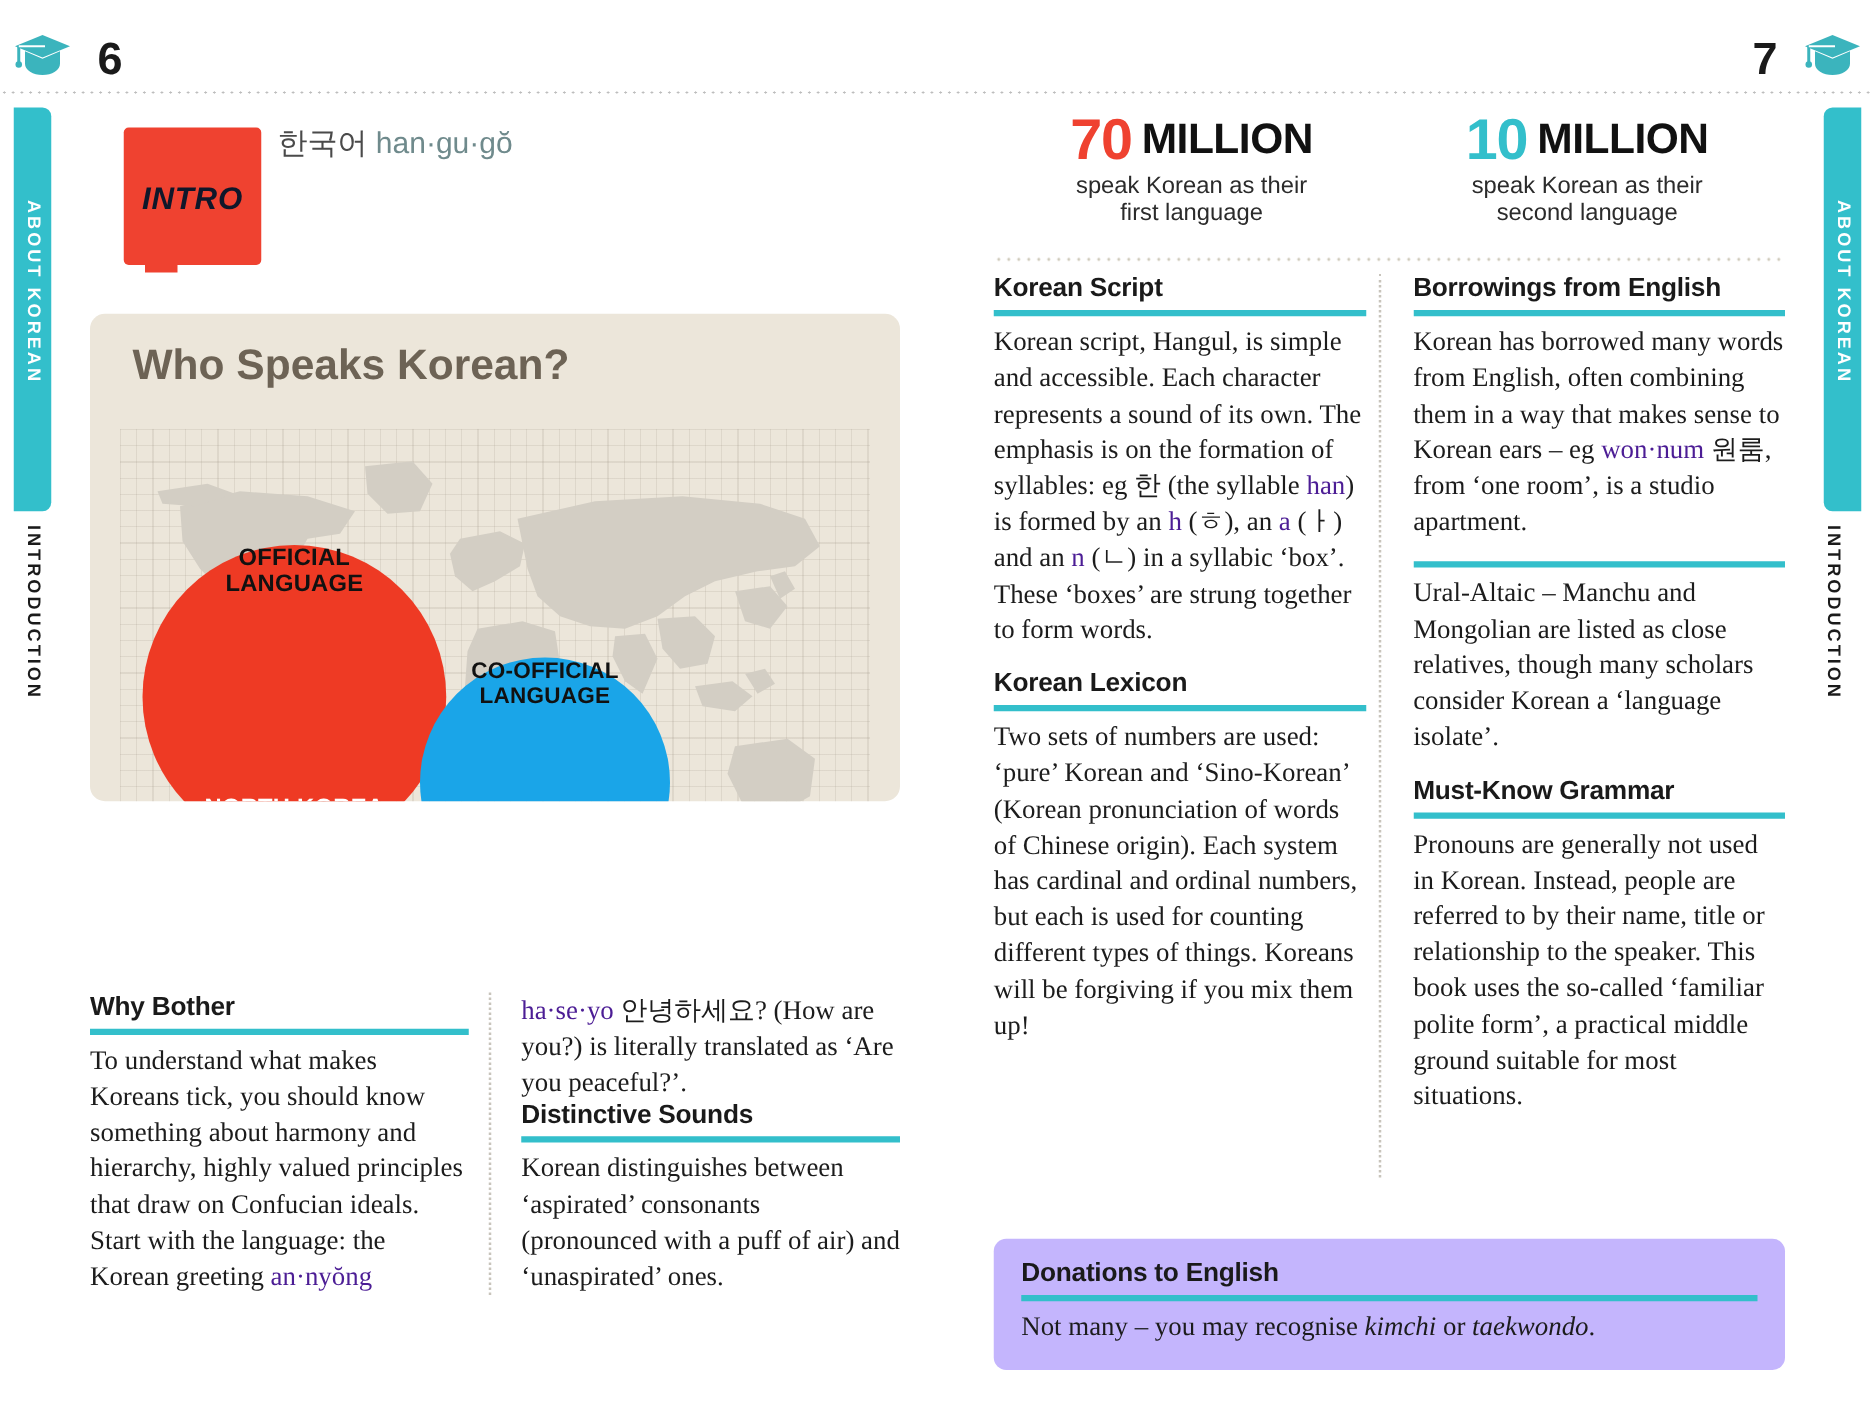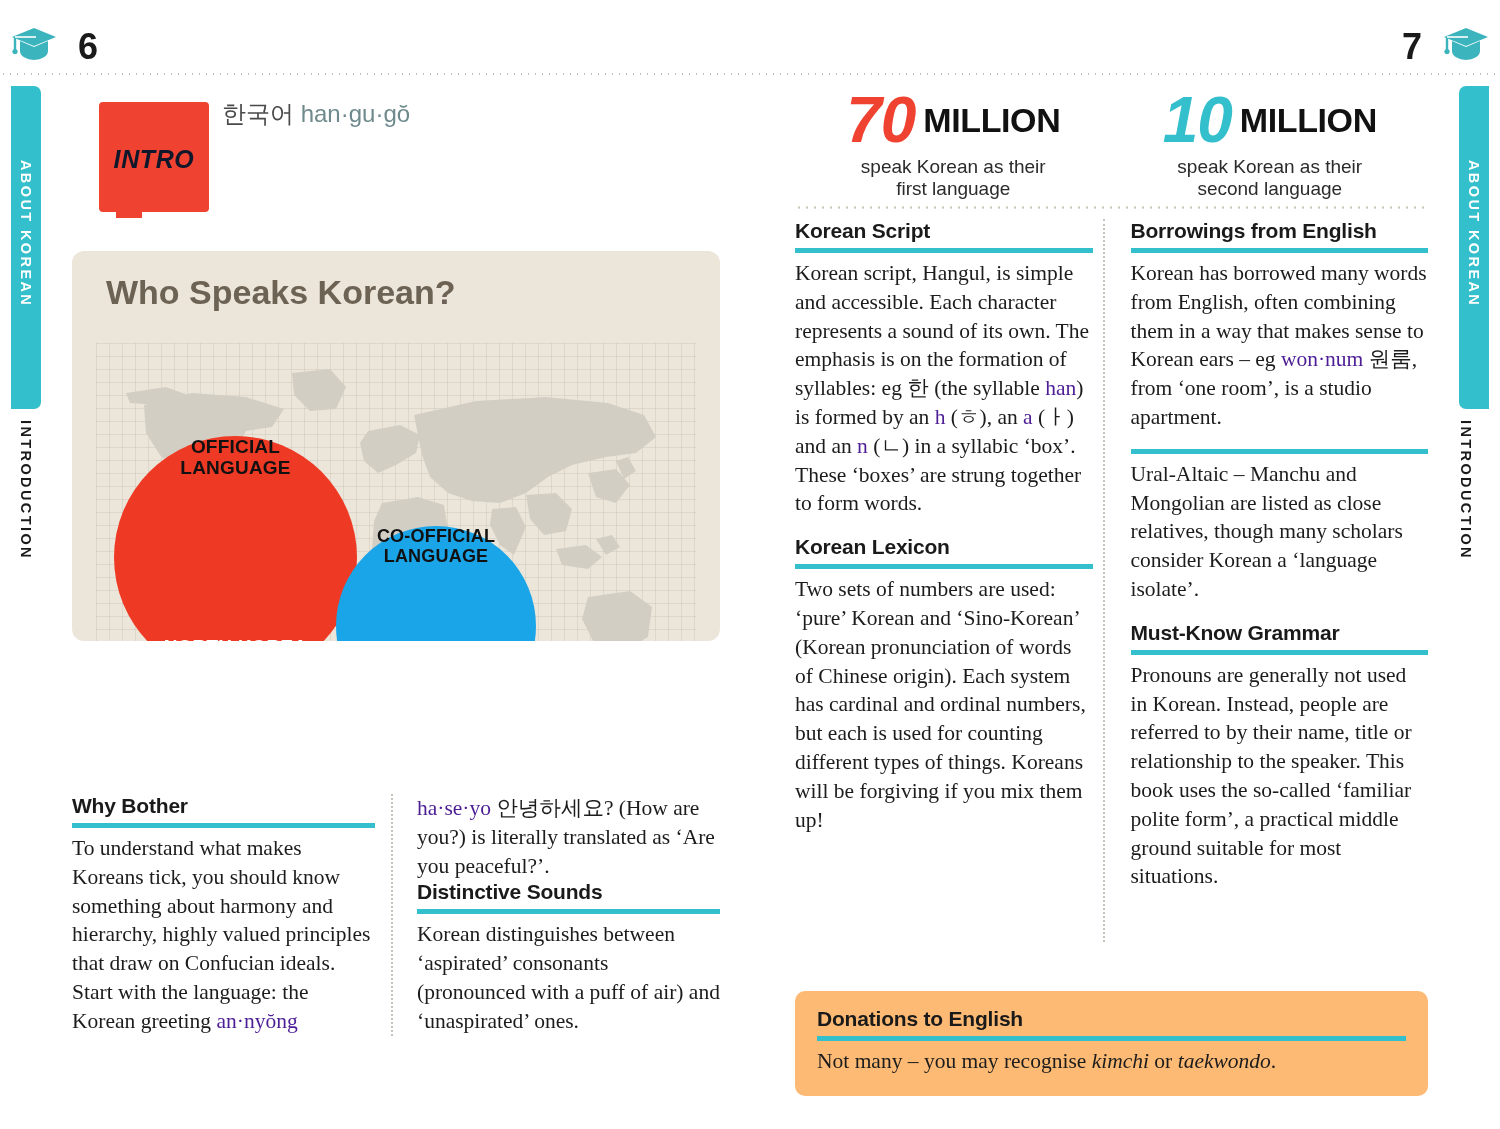--- a/index.html
+++ b/index.html
@@ -131,22 +131,22 @@
     margin:0;font-family:"Liberation Serif", serif;
     font-size:21.5px;line-height:1.34;color:#1c1c1c;
   }
   .tealw{color:#4c1d95;}
 
   
   .rpage{position:absolute;left:795px;top:88px;width:633px;height:1010px;}
   .stats{display:flex;height:110px;}
   .stat{flex:1;text-align:center;}
   .stat .num{
-    font-size:64px;font-weight:bold;line-height:1;letter-spacing:-1px;
-    display:inline-block;vertical-align:middle;font-style:italic;
+    font-size:46px;font-weight:bold;line-height:1;letter-spacing:-1px;
+    display:inline-block;vertical-align:middle;
   }
   .stat .mil{
     font-size:34px;font-weight:bold;color:#111;letter-spacing:-.4px;
     display:inline-block;vertical-align:middle;margin-left:8px;
   }
   .stat .cap2{
     margin-top:4px;font-size:19px;color:#2b2b2b;line-height:1.15;
   }
   .num.red{color:#ef4230;}
   .num.teal{color:#33bfcb;}
@@ -158,21 +158,21 @@
   }
 
   .rcols{display:flex;height:723px;}
   .rcol{width:300px;}
   .rcol.second{padding-left:26px;border-left:2px dotted #c8c4bb;margin-left:10px;}
   .rcol h3.sec{margin-top:0;}
   .rcol .blk + .blk{margin-top:17px;}
 
   .donbox{
     position:absolute;left:0;bottom:2px;width:633px;
-    background:#fdba74;border-radius:10px;padding:16px 22px 20px 22px;
+    background:#c4b5fd;border-radius:10px;padding:16px 22px 20px 22px;
     box-sizing:border-box;
   }
   .donbox h3.sec{font-size:21px;}
   .donbox p.body{font-size:21.5px;}
   em.it{font-style:italic;}
 </style>
 </head>
 <body>
 
 <div class="page">

